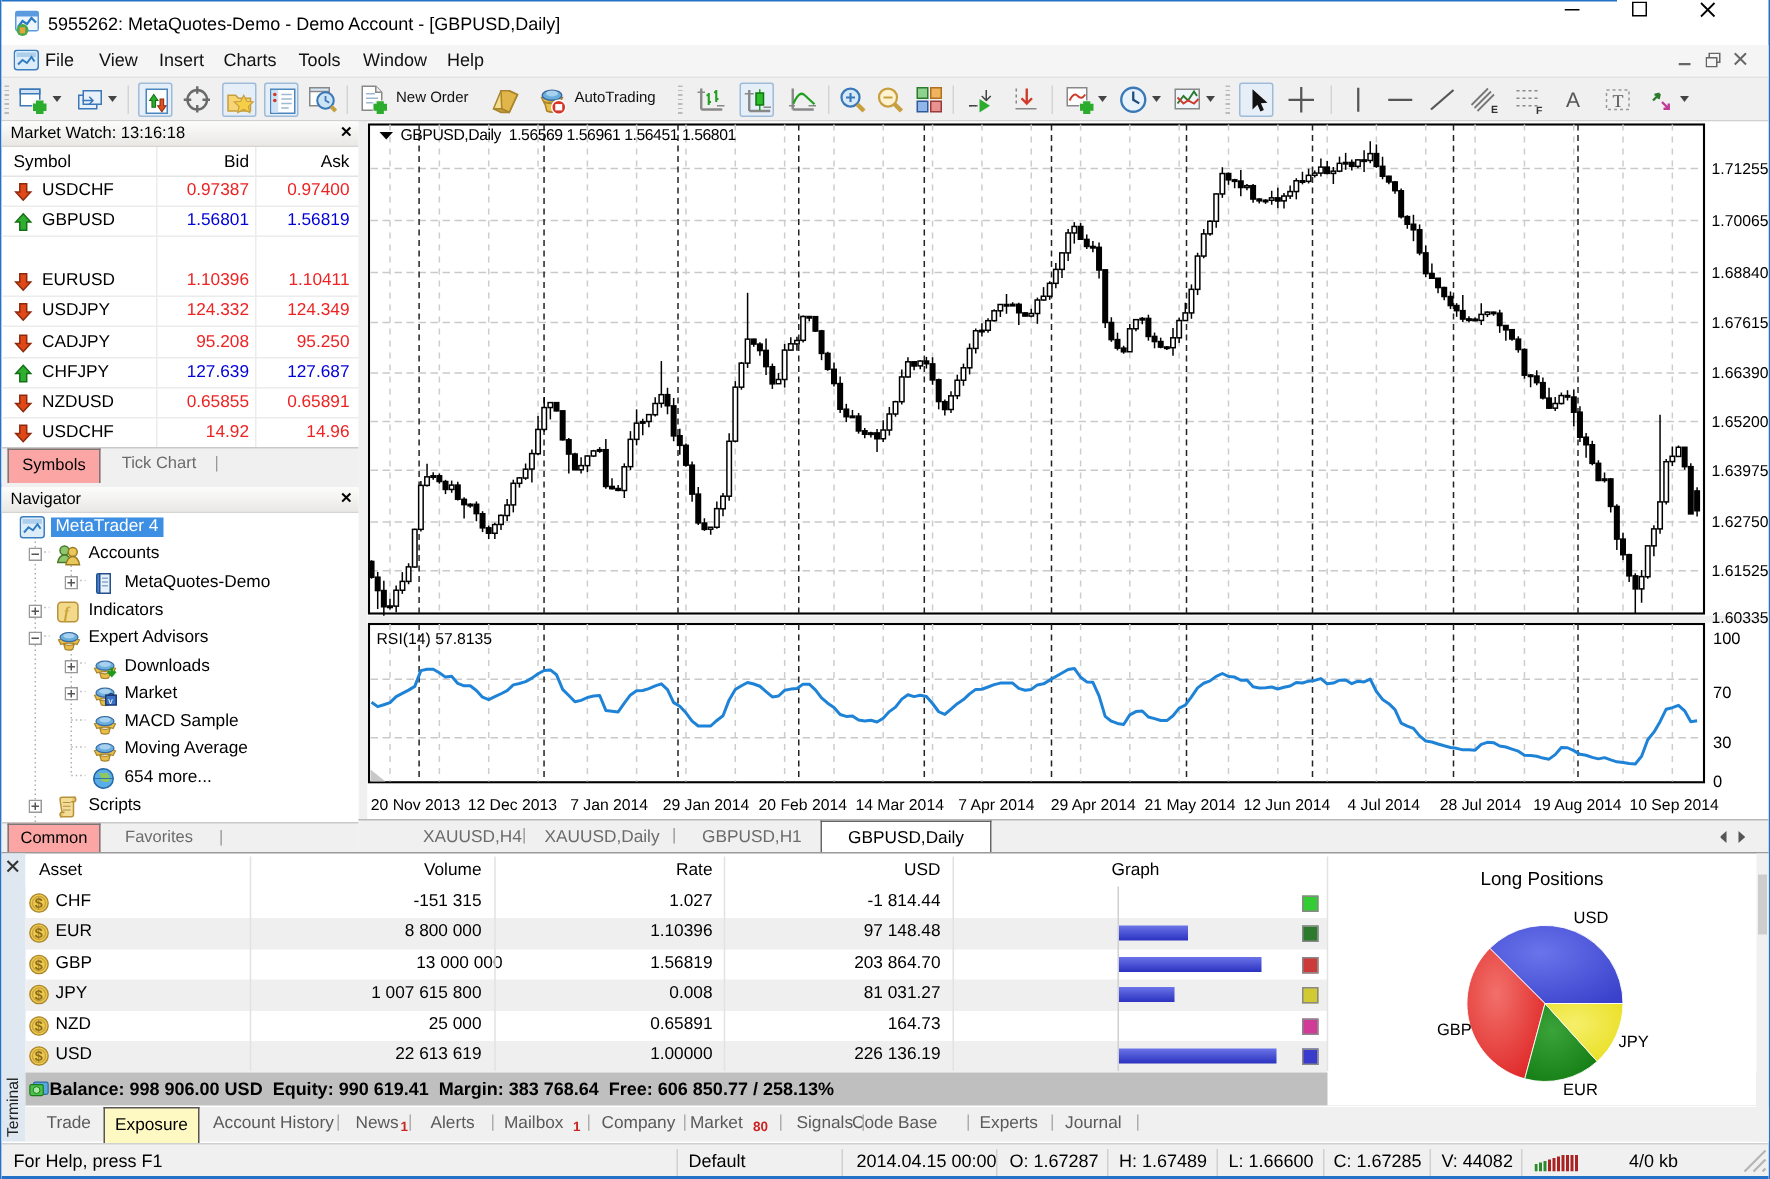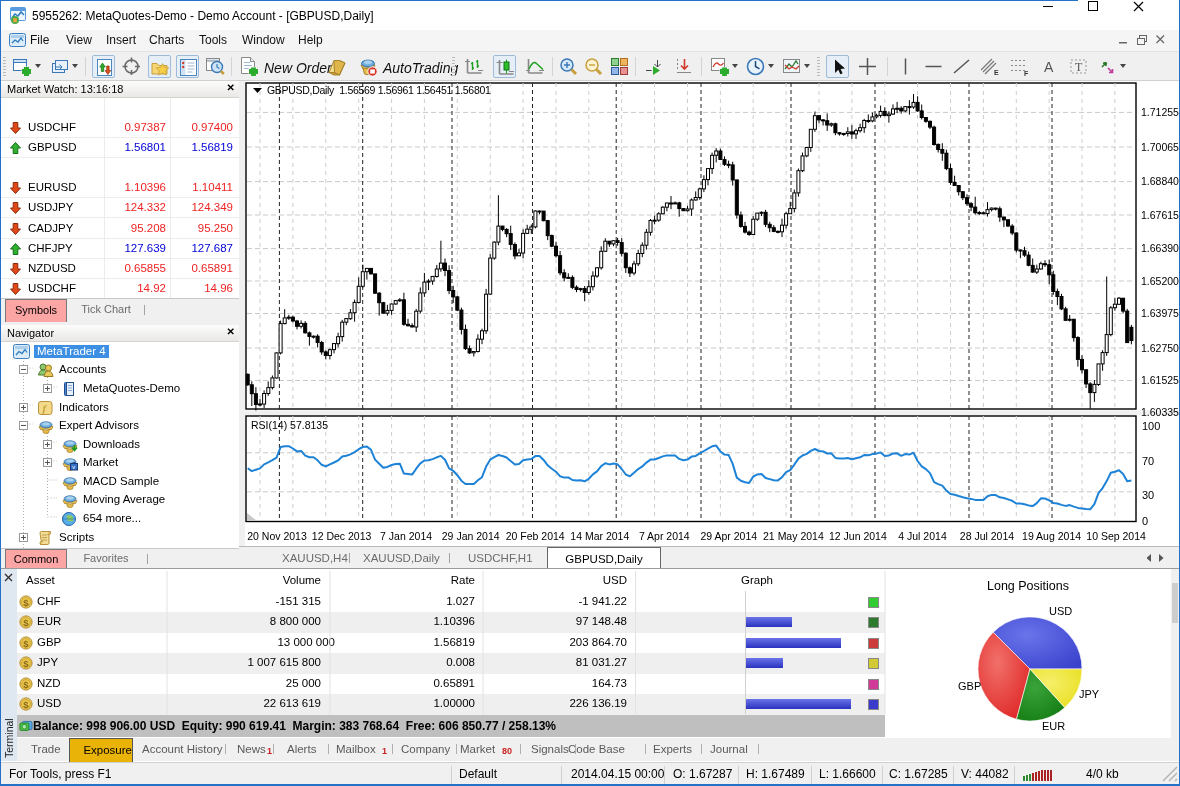--- a/index.html
+++ b/index.html
@@ -12,21 +12,21 @@
 
 #menubar{left:0;top:30px;width:1180px;height:22px;background:#f5f5f5;border-bottom:1px solid #e3e3e3;}
 .mitem{position:absolute;top:3px;font-size:12px;color:#111;}
 
 #toolbar{left:0;top:52px;width:1180px;height:29px;background:#f0f0f0;border-bottom:1px solid #d0d0d0;}
 .tbtn{position:absolute;top:3px;width:23px;height:23px;}
 .tbtn.on{background:#e6eef7;border:1px solid #9ebcd9;border-radius:2px;}
 .tsep{position:absolute;top:5px;width:1px;height:19px;background:#d4d4d4;}
 .tgrip{position:absolute;top:5px;width:3px;height:19px;background-image:repeating-linear-gradient(#bbb 0 1px,#f0f0f0 1px 3px);}
 .tarr{position:absolute;top:12px;width:0;height:0;border-left:3.5px solid transparent;border-right:3.5px solid transparent;border-top:4px solid #444;}
-.tlabel{position:absolute;top:8px;font-size:14px;color:#111;font-style:italic;}
+.tlabel{position:absolute;top:8px;font-size:10px;color:#111;}
 
 .phead{position:absolute;left:0;width:238px;height:17px;background:linear-gradient(#fcfcfb,#e9e8e5);border-bottom:1px solid #d6d4d0;font-size:11px;}
 .phead .t{position:absolute;left:6px;top:2px;}
 .phead .x{position:absolute;right:4px;top:1px;font-weight:bold;font-size:10px;}
 .tabbar{position:absolute;background:#f0f0f0;font-size:11px;}
 .tab{position:absolute;top:0;height:100%;color:#6b6b6b;text-align:center;}
 .tab.act{background:#fca5a5;border:1px solid #787878;border-bottom:none;color:#000;}
 
 #mw{left:0;top:81px;width:238px;height:241px;background:#fff;}
 .mwrow{position:absolute;left:0;width:238px;height:20px;border-bottom:1px solid #ececec;}
@@ -330,20 +330,25 @@
         <path d="M11 12 l4.5 4.5 m0 -3.5 v3.5 h-3.5" stroke="#c03a9a" stroke-width="1.6" fill="none"></path>
       </svg>
     </div>
     <div class="tarr" style="left:1119px"></div>
   </div>
 <div id="mw" class="abs">
 <div class="phead" style="top:0">
       <span class="t">Market Watch: 13:16:18</span>
       <span class="x">✕</span>
     </div>
+<div class="abs" style="left:0;top:17px;width:238px;height:20px;border-bottom:1px solid #e4e4e4">
+ <span class="abs" style="left:8px;top:4px;font-size:11.5px">Symbol</span>
+ <span class="abs" style="left:0;top:4px;width:165px;text-align:right;font-size:11.5px">Bid</span>
+ <span class="abs" style="left:0;top:4px;width:232px;text-align:right;font-size:11.5px">Ask</span>
+</div>
 <div class="colline" style="left:103px;top:17px;height:201px"></div>
 <div class="colline" style="left:169px;top:17px;height:201px"></div>
     <div class="mwrow" style="top:37px">
       <svg class="abs" style="left:7px;top:3px" width="15" height="14">
         <path d="M7.5 12.5 L2.5 7 H5.2 V1.5 H9.8 V7 H12.5 Z" fill="#e04818" stroke="#8e2a0c" stroke-width="1"></path>
       </svg>
       <span class="mwsym">USDCHF</span>
 <span class="mwb" style="left:0;width:165px;color:#ee2222">0.97387</span>
 <span class="mwb" style="left:0;width:232px;color:#ee2222">0.97400</span>
     </div>
@@ -1119,21 +1124,21 @@
     <text x="921.5" y="540" font-size="10.5" text-anchor="middle" font-family="Liberation Sans">4 Jul 2014</text>
     <text x="986.0" y="540" font-size="10.5" text-anchor="middle" font-family="Liberation Sans">28 Jul 2014</text>
     <text x="1050.6" y="540" font-size="10.5" text-anchor="middle" font-family="Liberation Sans">19 Aug 2014</text>
     <text x="1115.1" y="540" font-size="10.5" text-anchor="middle" font-family="Liberation Sans">10 Sep 2014</text>
   </svg>
 <div class="abs" style="left:238px;top:546px;width:942px;height:22px;background:#f0f0f0;border-top:1px solid #b8b8b8">
 <span class="abs" style="left:43px;top:5px;color:#6b6b6b;font-size:11.5px">XAUUSD,H4</span>
 <span class="abs" style="left:109px;top:4px;color:#999">|</span>
 <span class="abs" style="left:124px;top:5px;color:#6b6b6b;font-size:11.5px">XAUUSD,Daily</span>
 <span class="abs" style="left:209px;top:4px;color:#999">|</span>
-<span class="abs" style="left:229px;top:5px;color:#6b6b6b;font-size:11.5px">USDCHF,H1</span>
+<span class="abs" style="left:229px;top:5px;color:#6b6b6b;font-size:11.5px">GBPUSD,H1</span>
 <div class="abs" style="left:308px;top:0;width:114px;height:22px;background:#fff;border:1px solid #666;border-bottom:none;text-align:center;padding-top:5px;font-size:11.5px">GBPUSD,Daily</div>
 <svg class="abs" style="left:908px;top:7px" width="30" height="10">
       <path d="M4 0 l-4.5 4 4.5 4 z" fill="#555"></path>
       <path d="M12 0 l4.5 4 -4.5 4 z" fill="#555"></path>
     </svg>
 </div>
 <div id="term" class="abs">
 <div class="abs" style="left:0;top:0;width:16px;height:192px;background:#dfe7f0">
  <svg class="abs" style="left:3px;top:4px" width="10" height="10">
         <path d="M1 1 L8 8 M8 1 L1 8" stroke="#333" stroke-width="1.4"></path>
@@ -1159,21 +1164,21 @@
 </svg>
     <div class="trow" style="top:22.5px;width:868px">
       <svg class="abs" style="left:2px;top:3px" width="14" height="14" viewBox="0 0 16 16">
         <circle cx="8" cy="8" r="7" fill="#edc94e" stroke="#a8842a"></circle>
         <circle cx="8" cy="8" r="5" fill="none" stroke="#c8a23a"></circle>
         <text x="4.8" y="12" font-size="11" font-weight="bold" fill="#8a6a1a" font-family="Liberation Sans">$</text>
       </svg>
  <span class="tcell" style="left:20px">CHF</span>
  <span class="tcell" style="left:0;width:304px;text-align:right">-151 315</span>
  <span class="tcell" style="left:0;width:458px;text-align:right">1.027</span>
- <span class="tcell" style="left:0;width:610px;text-align:right">-1 941.22</span>
+ <span class="tcell" style="left:0;width:610px;text-align:right">-1 814.44</span>
  <div class="sq" style="background:#33cc33"></div>
     </div>
     <div class="trow tr-alt" style="top:43.0px;width:868px">
       <svg class="abs" style="left:2px;top:3px" width="14" height="14" viewBox="0 0 16 16">
         <circle cx="8" cy="8" r="7" fill="#edc94e" stroke="#a8842a"></circle>
         <circle cx="8" cy="8" r="5" fill="none" stroke="#c8a23a"></circle>
         <text x="4.8" y="12" font-size="11" font-weight="bold" fill="#8a6a1a" font-family="Liberation Sans">$</text>
       </svg>
  <span class="tcell" style="left:20px">EUR</span>
  <span class="tcell" style="left:0;width:304px;text-align:right">8 800 000</span>
@@ -1269,21 +1274,21 @@
   <text x="1048" y="614" font-size="11" font-family="Liberation Sans">USD</text>
   <text x="957" y="689" font-size="11" font-family="Liberation Sans">GBP</text>
   <text x="1041" y="729" font-size="11" font-family="Liberation Sans">EUR</text>
   <text x="1078" y="697" font-size="11" font-family="Liberation Sans">JPY</text>
  </svg>
 </div>
 <div class="abs" style="left:1170px;top:0;width:8px;height:192px;background:#f0f0f0">
  <div class="abs" style="left:1px;top:14px;width:6px;height:40px;background:#cdcdcd"></div>
 </div>
     <div class="abs" style="left:16px;top:169px;width:1164px;height:23px;background:#f0f0f0;font-size:11.5px">
-      <div class="abs" style="left:52px;top:0px;width:64px;height:24px;background:#eab308;border:1px solid #555;border-bottom:none;text-align:right;padding-top:5px">Exposure</div>
+      <div class="abs" style="left:52px;top:0px;width:64px;height:24px;background:#fef9c3;border:1px solid #555;border-bottom:none;text-align:center;padding-top:5px">Exposure</div>
       <span class="abs" style="left:14px;top:5px;color:#5a5a5a">Trade</span>
       <span class="abs" style="left:125px;top:5px;color:#5a5a5a">Account History</span>
       <span class="abs" style="left:220px;top:5px;color:#5a5a5a">News</span>
       <span class="abs" style="left:250px;top:8px;color:#cc2222;font-size:9px;font-weight:bold">1</span>
       <span class="abs" style="left:270px;top:5px;color:#5a5a5a">Alerts</span>
       <span class="abs" style="left:319px;top:5px;color:#5a5a5a">Mailbox</span>
       <span class="abs" style="left:365px;top:8px;color:#cc2222;font-size:9px;font-weight:bold">1</span>
       <span class="abs" style="left:384px;top:5px;color:#5a5a5a">Company</span>
       <span class="abs" style="left:443px;top:5px;color:#5a5a5a">Market</span>
       <span class="abs" style="left:485px;top:8px;color:#cc2222;font-size:9px;font-weight:bold">80</span>
@@ -1297,21 +1302,21 @@
       <span class="abs" style="left:374px;top:4px;color:#aaa">|</span>
       <span class="abs" style="left:438px;top:4px;color:#aaa">|</span>
       <span class="abs" style="left:502px;top:4px;color:#aaa">|</span>
       <span class="abs" style="left:557px;top:4px;color:#aaa">|</span>
       <span class="abs" style="left:627px;top:4px;color:#aaa">|</span>
       <span class="abs" style="left:683px;top:4px;color:#aaa">|</span>
       <span class="abs" style="left:740px;top:4px;color:#aaa">|</span>
     </div>
   </div>
 <div id="status" class="abs">
-    <span class="sitem" style="left:8px">For Tools, press F1</span>
+    <span class="sitem" style="left:8px">For Help, press F1</span>
     <div class="ssep" style="left:450px"></div>
     <div class="ssep" style="left:560px"></div>
     <div class="ssep" style="left:663px"></div>
     <div class="ssep" style="left:737px"></div>
     <div class="ssep" style="left:810px"></div>
     <div class="ssep" style="left:881px"></div>
     <div class="ssep" style="left:952px"></div>
     <div class="ssep" style="left:1013px"></div>
     <span class="sitem" style="left:458px">Default</span>
     <span class="sitem" style="left:570px">2014.04.15 00:00</span>

